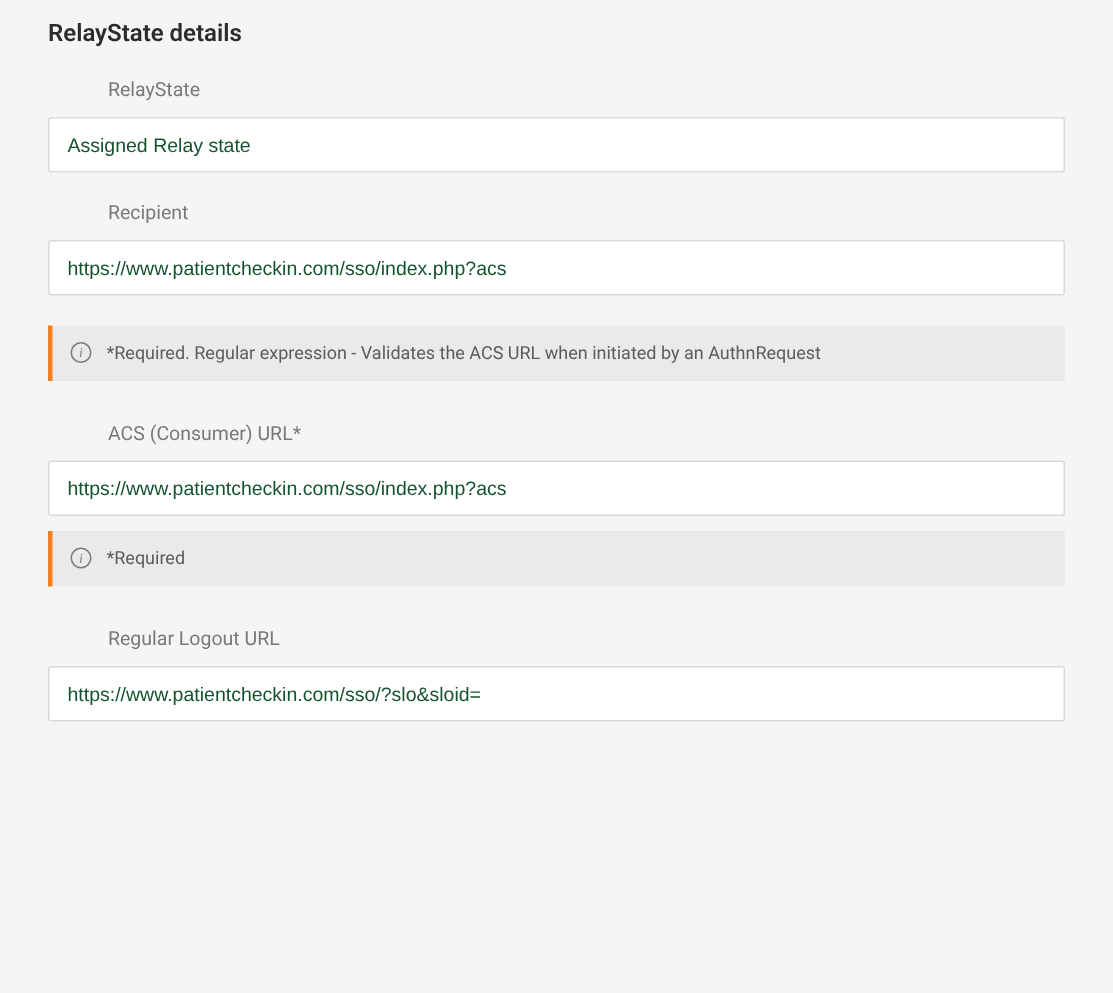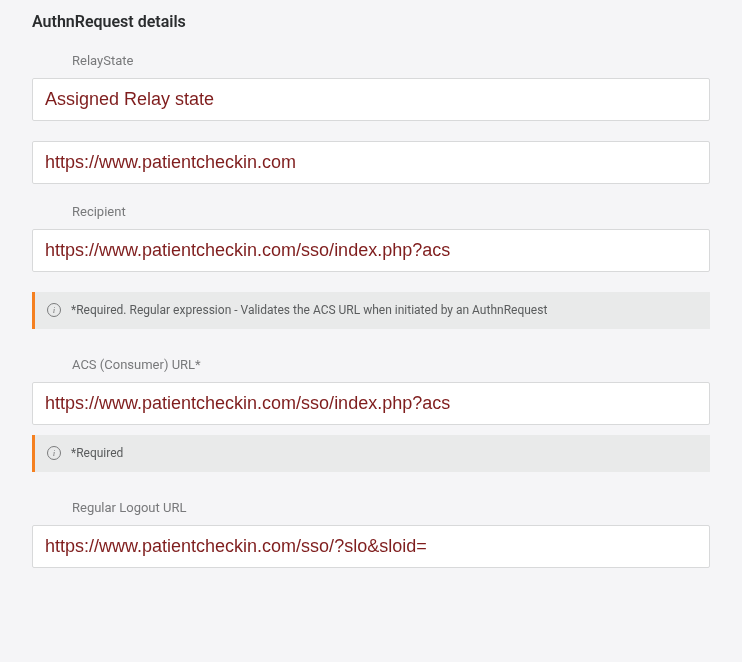--- a/index.html
+++ b/index.html
@@ -31,22 +31,22 @@
     .field-label {
       font-size: 13px;
       color: #78797b;
       margin-bottom: 10px;
       display: block;
       margin-left: 40px;
     }
     .field-input {
       width: 100%;
       padding: 10px 12px;
-      font-size: 18px;
-      color: #7f1d1d;
+      font-size: 13px;
+      color: #14532d;
       background-color: #ffffff;
       border: 1px solid #d8d9da;
       border-radius: 2px;
       font-family: Arial, sans-serif;
     }
     .info-banner {
       display: flex;
       align-items: center;
       padding: 10px 12px;
       background-color: #e9eaea;
@@ -74,29 +74,28 @@
       line-height: 1.4;
     }
     .field-spacer {
       margin-top: 28px;
     }
   </style>
 </head>
 <body>
 
 <div class="container">
-  <h2 class="section-title">AuthnRequest details</h2>
+  <h2 class="section-title">RelayState details</h2>
 
   <div class="field-group">
     <label class="field-label">RelayState</label>
     <input type="text" class="field-input" value="Assigned Relay state" style="">
   </div>
 
   <div class="field-group">
-    <input type="text" class="field-input" value="https://www.patientcheckin.com" style="">
   </div>
 
   <div class="field-group">
     <label class="field-label">Recipient</label>
     <input type="text" class="field-input" value="https://www.patientcheckin.com/sso/index.php?acs" style="">
   </div>
 
   <div class="field-group">
     <div class="info-banner">
       <span class="info-icon">i</span>

